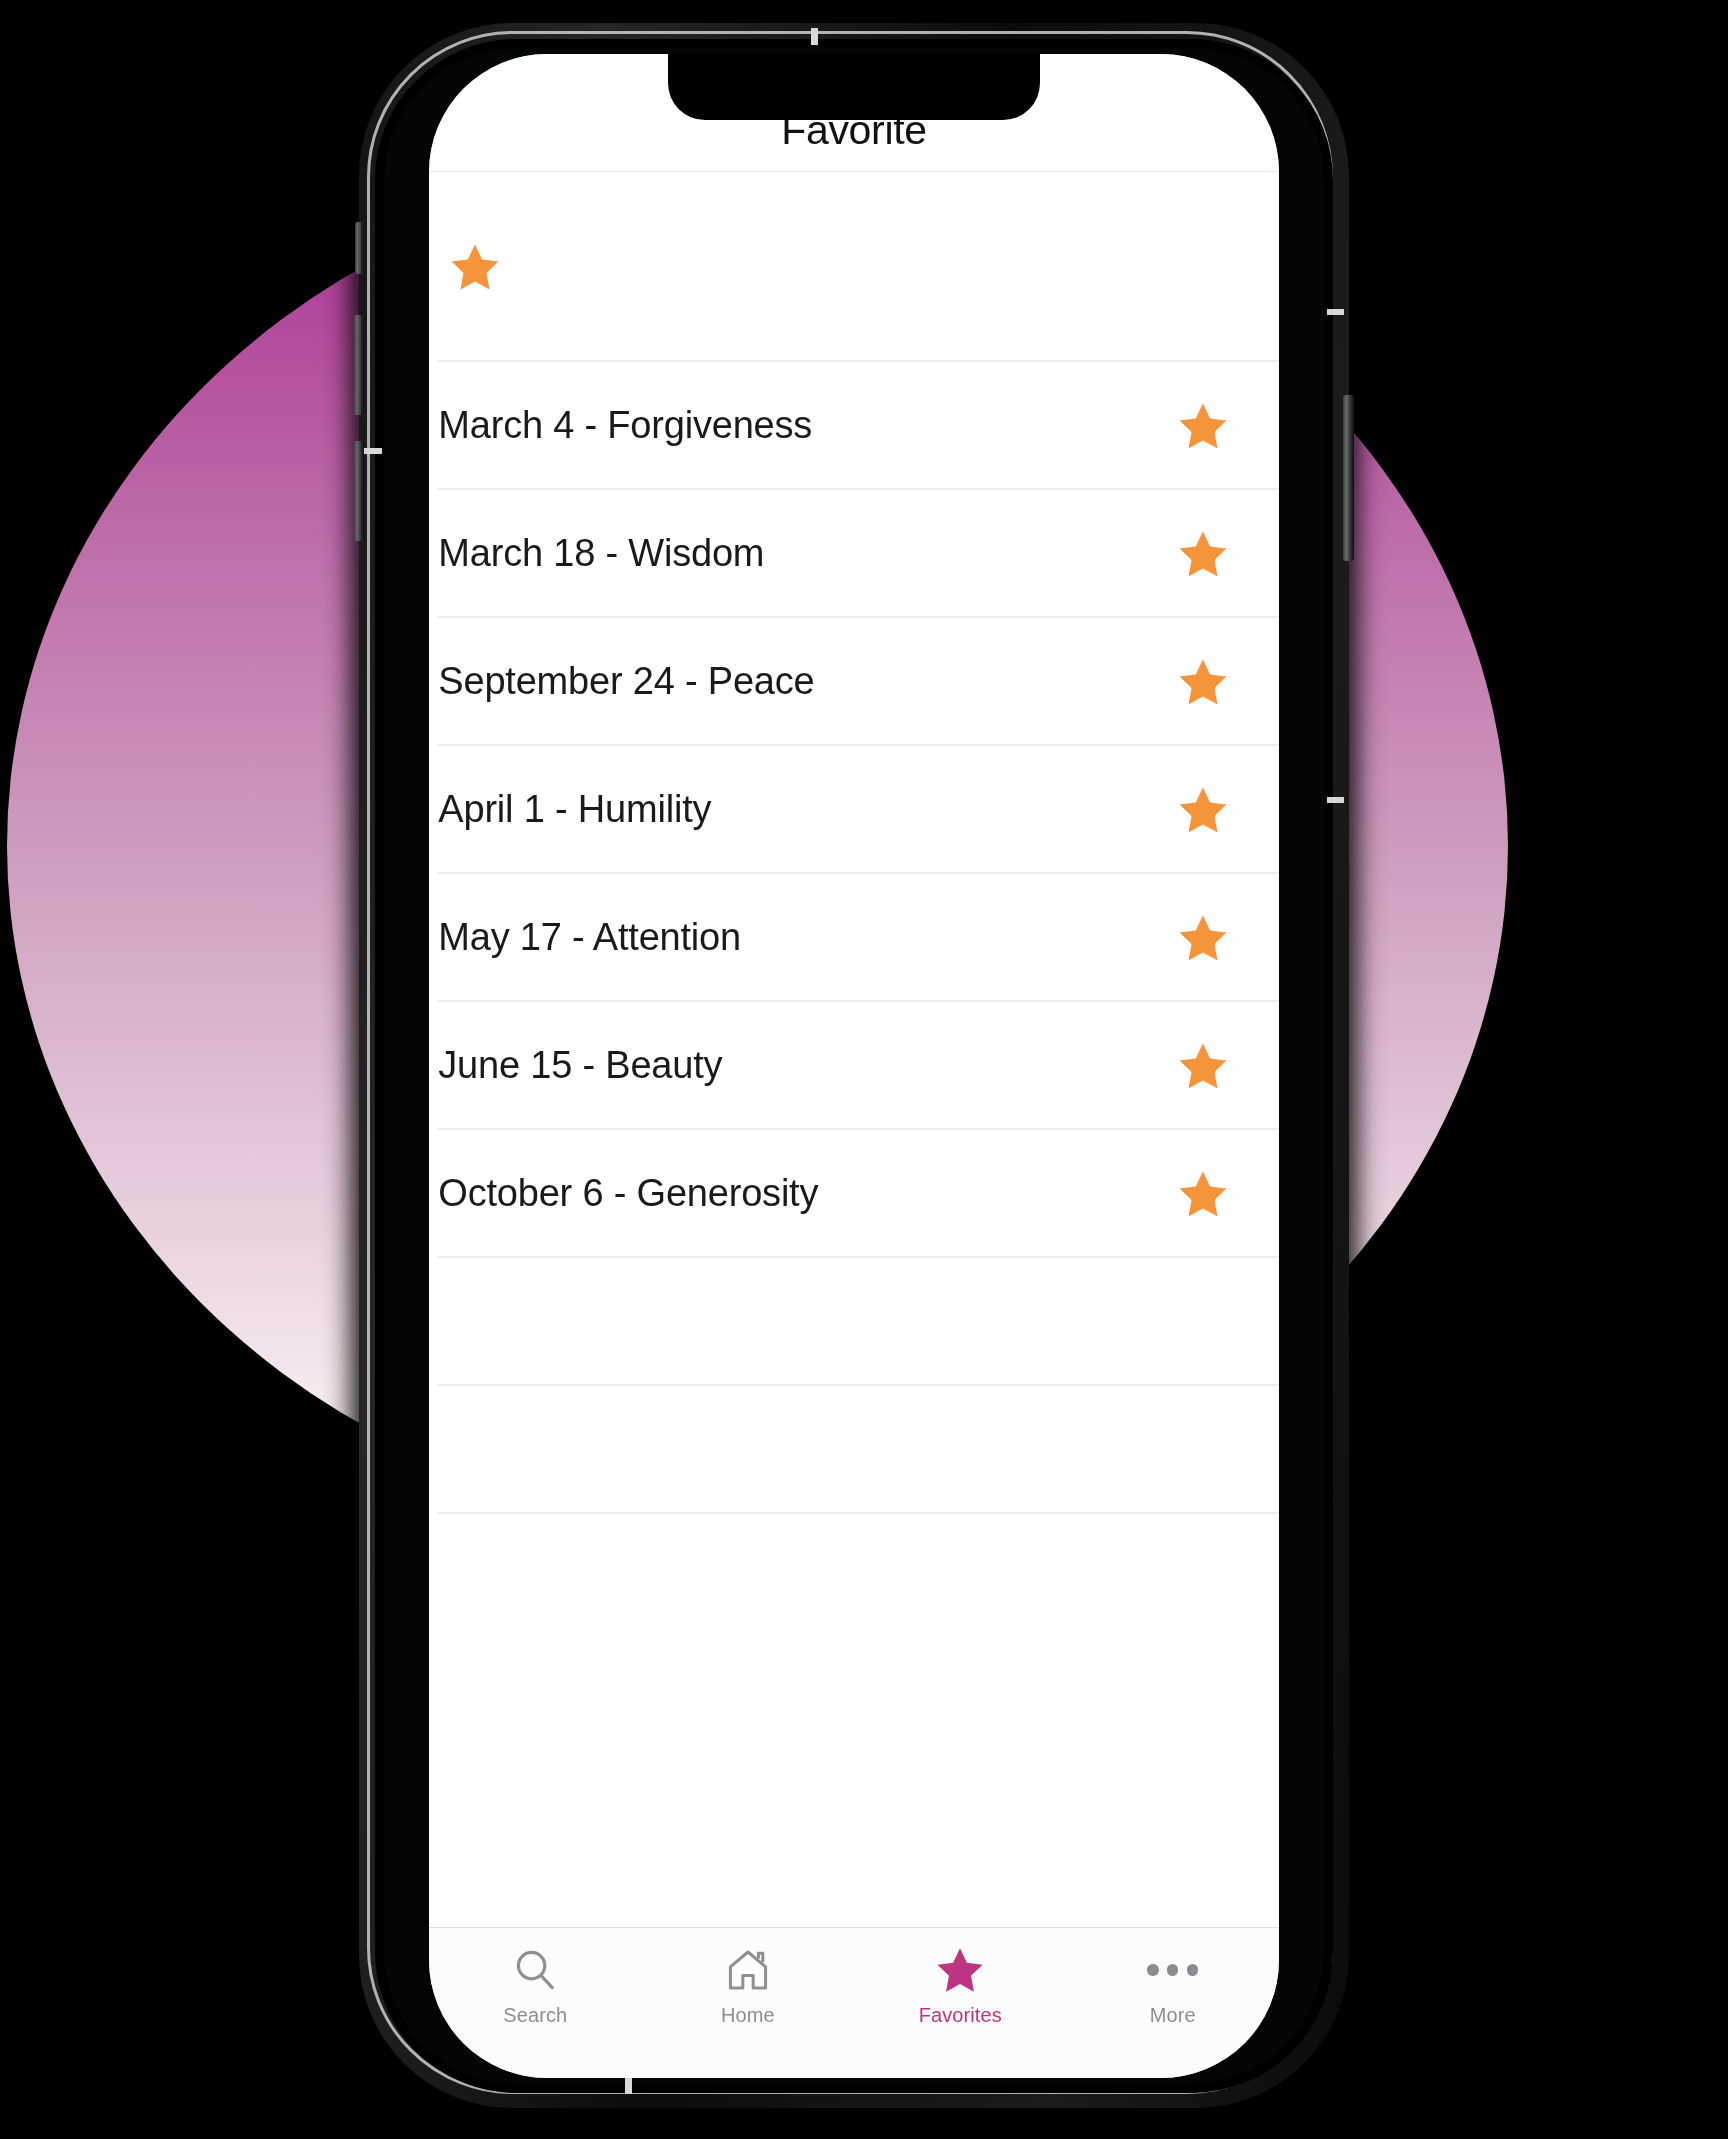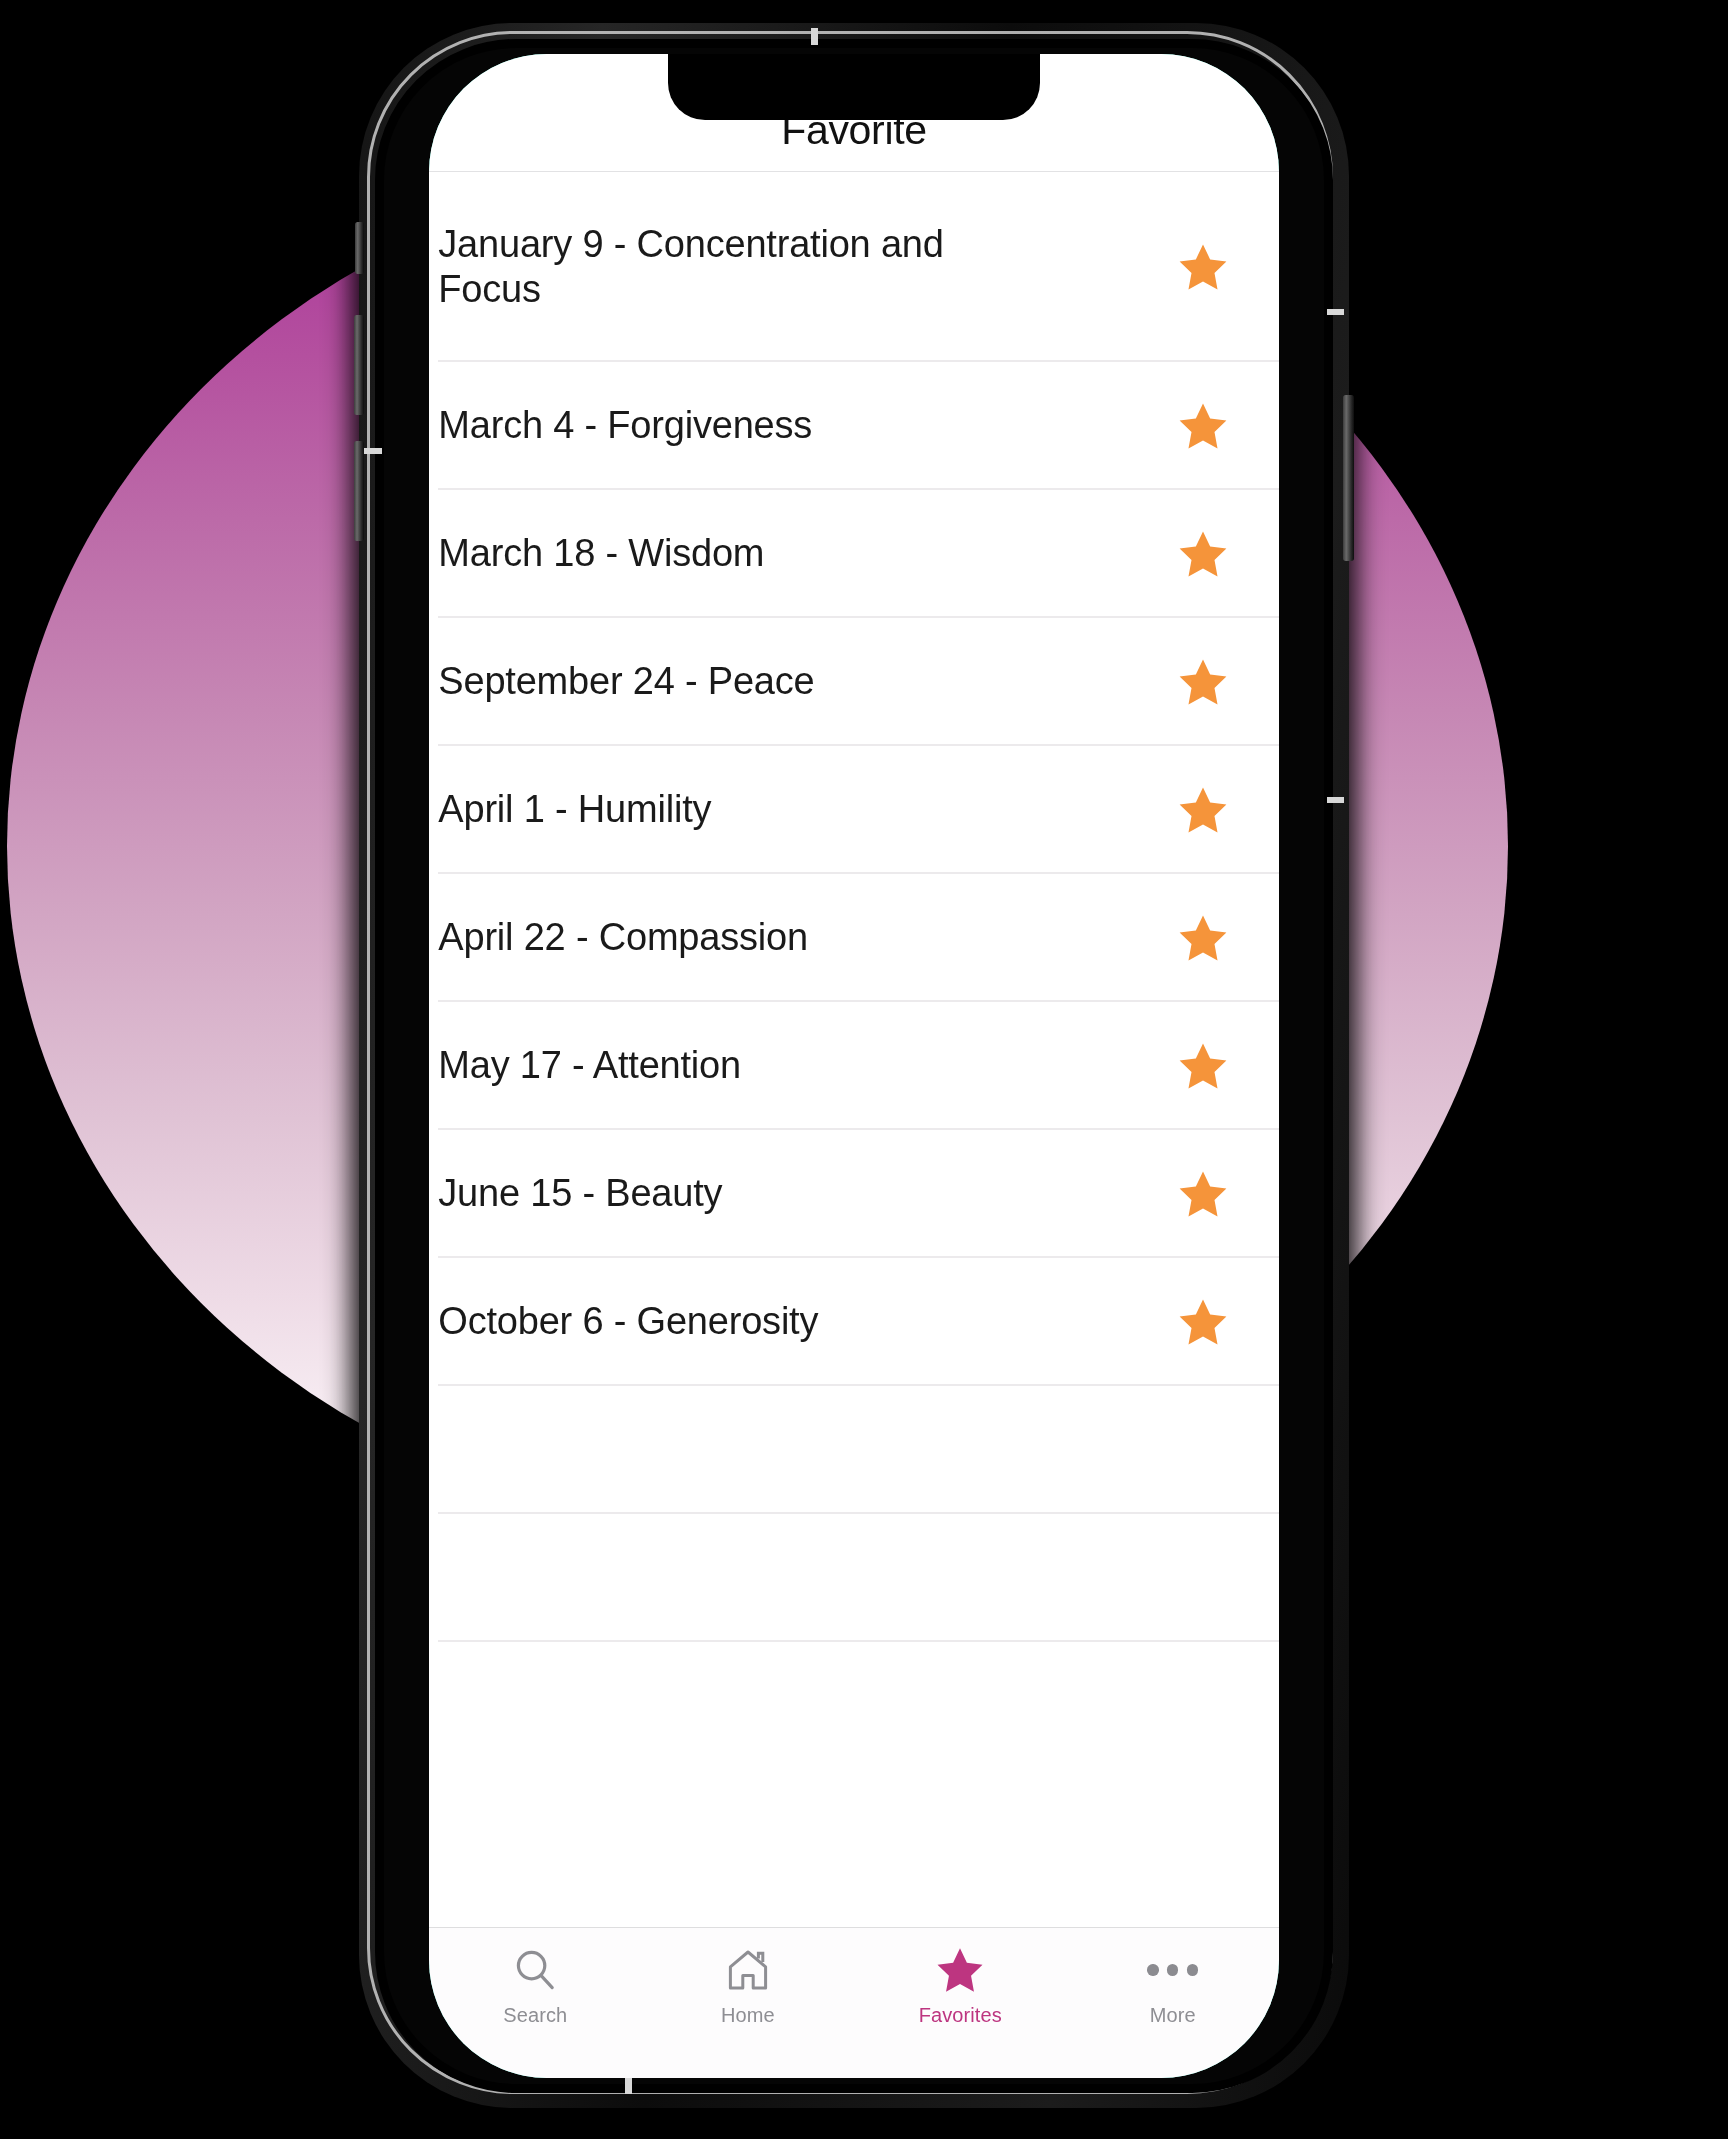--- a/index.html
+++ b/index.html
@@ -283,21 +283,20 @@
     <div id="screen">
 
       <div id="notch"></div>
 
       <div id="nav-bar">
         <div id="nav-title">Favorite</div>
       </div>
 
       <div id="list">
           <div class="row tall">
-            <div class="row-label">January 9 - Concentration and Focus</div>
             <div class="star-cell">
               <svg viewBox="0 0 24 24" width="52" height="52" class="star-orange">
                 <path d="M12 1.6l3.3 6.9 7.5 1-5.5 5.3 1.4 7.6L12 18.7 5.3 22.4l1.4-7.6L1.2 9.5l7.5-1z" fill="#F5943A"></path>
               </svg>
             </div>
           </div>
           <div class="row">
             <div class="row-label">March 4 - Forgiveness</div>
             <div class="star-cell">
               <svg viewBox="0 0 24 24" width="52" height="52" class="star-orange">
@@ -316,28 +315,20 @@
           <div class="row">
             <div class="row-label">September 24 - Peace</div>
             <div class="star-cell">
               <svg viewBox="0 0 24 24" width="52" height="52" class="star-orange">
                 <path d="M12 1.6l3.3 6.9 7.5 1-5.5 5.3 1.4 7.6L12 18.7 5.3 22.4l1.4-7.6L1.2 9.5l7.5-1z" fill="#F5943A"></path>
               </svg>
             </div>
           </div>
           <div class="row">
             <div class="row-label">April 1 - Humility</div>
-            <div class="star-cell">
-              <svg viewBox="0 0 24 24" width="52" height="52" class="star-orange">
-                <path d="M12 1.6l3.3 6.9 7.5 1-5.5 5.3 1.4 7.6L12 18.7 5.3 22.4l1.4-7.6L1.2 9.5l7.5-1z" fill="#F5943A"></path>
-              </svg>
-            </div>
-          </div>
-          <div class="row">
-            <div class="row-label">April 22 - Compassion</div>
             <div class="star-cell">
               <svg viewBox="0 0 24 24" width="52" height="52" class="star-orange">
                 <path d="M12 1.6l3.3 6.9 7.5 1-5.5 5.3 1.4 7.6L12 18.7 5.3 22.4l1.4-7.6L1.2 9.5l7.5-1z" fill="#F5943A"></path>
               </svg>
             </div>
           </div>
           <div class="row">
             <div class="row-label">May 17 - Attention</div>
             <div class="star-cell">
               <svg viewBox="0 0 24 24" width="52" height="52" class="star-orange">

